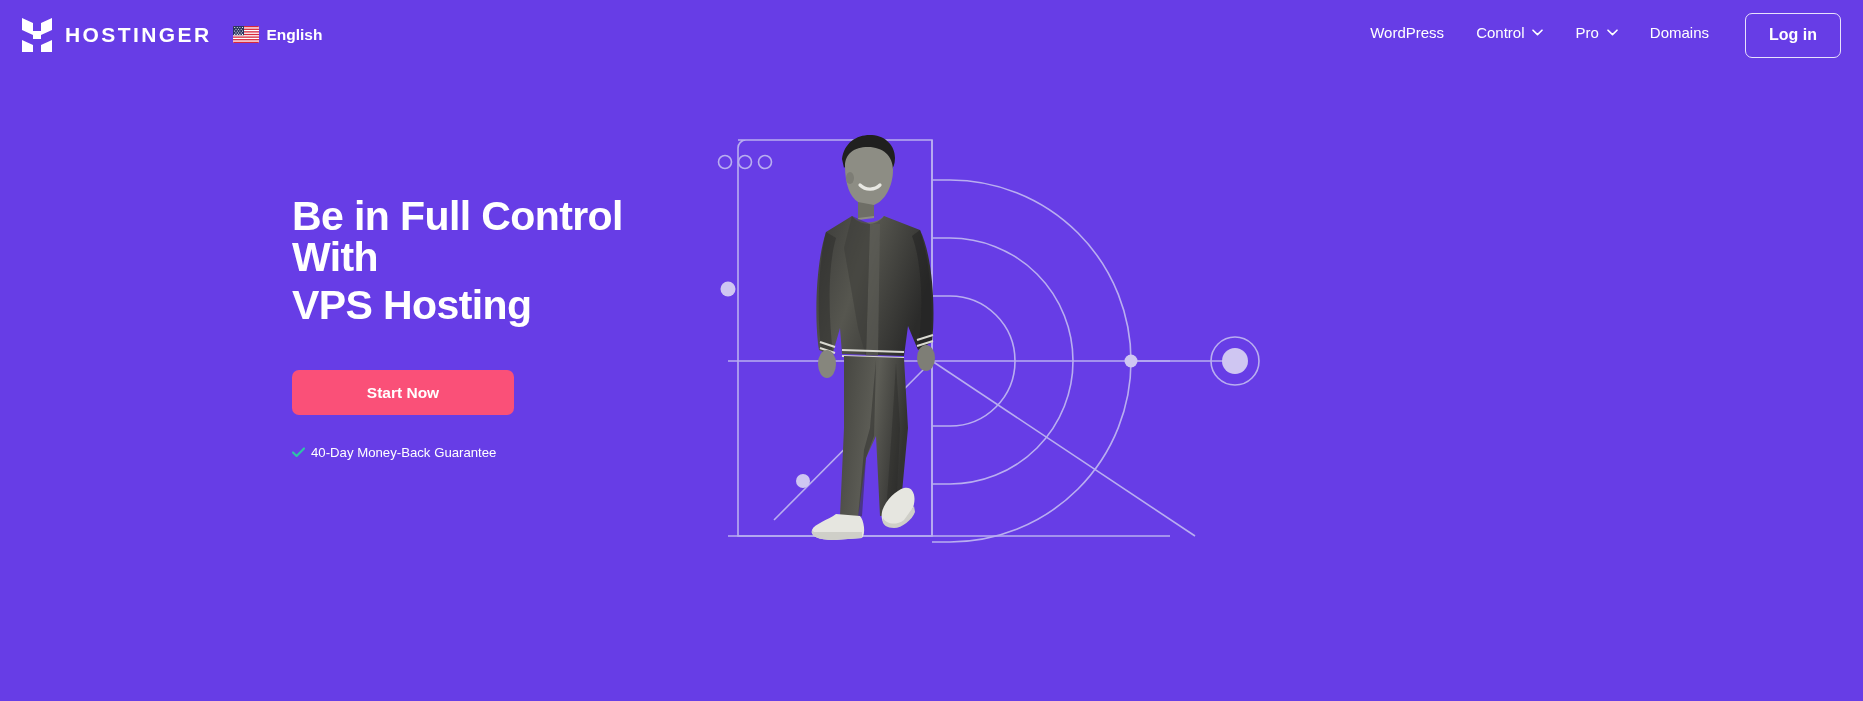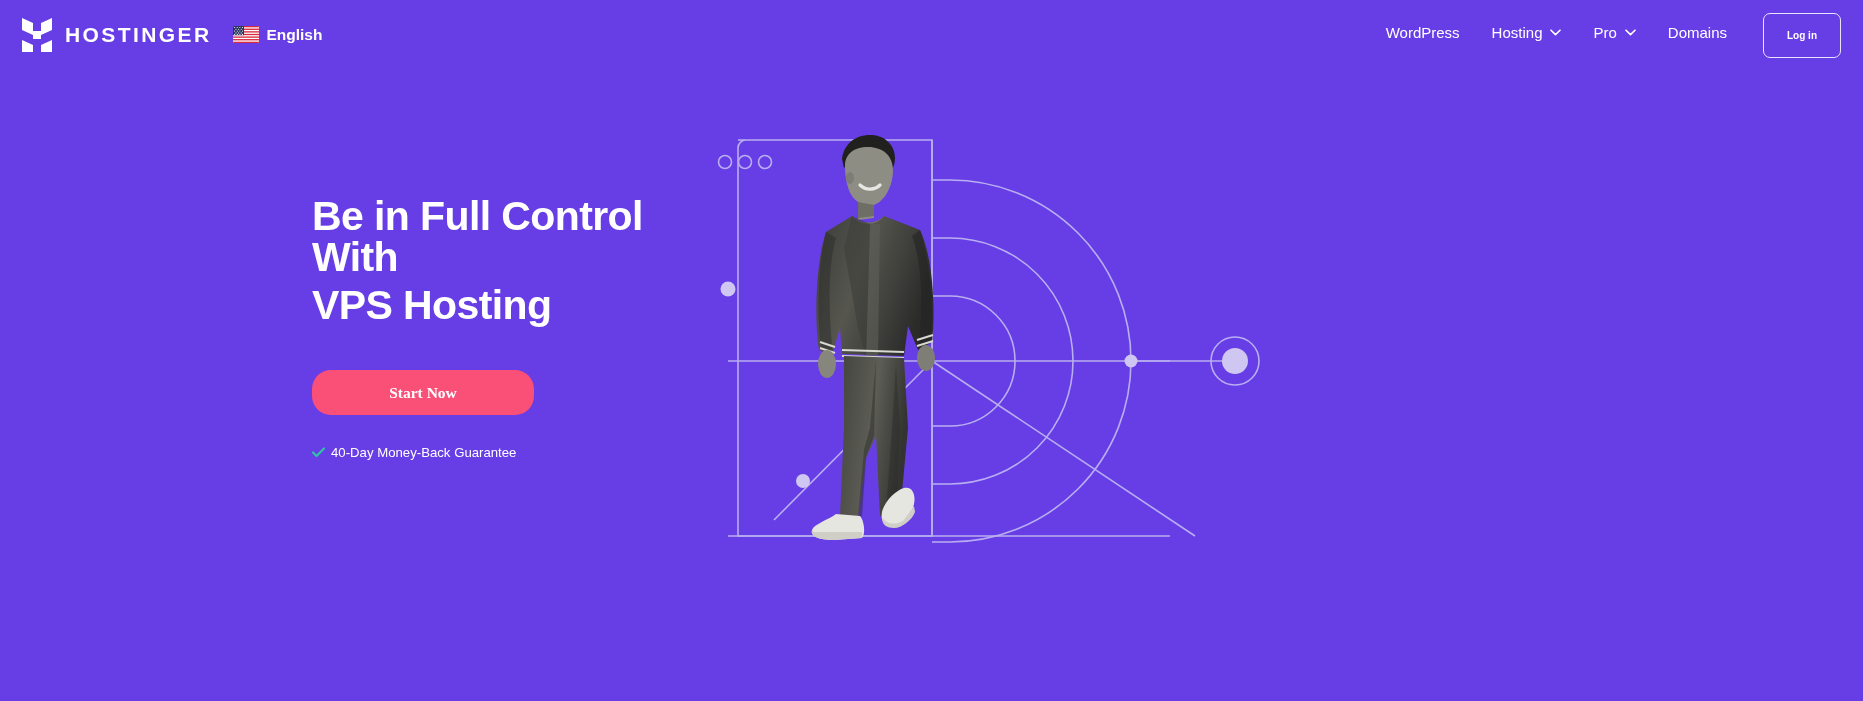--- a/index.html
+++ b/index.html
@@ -33,47 +33,47 @@
     color:#fff; font-size:15px; font-weight:400;
     padding:0 16px; height:40px;
     display:flex; align-items:center; gap:8px;
     cursor:pointer; white-space:nowrap;
   }
   .chev { width:11px; height:7px; display:block; flex:0 0 auto; }
   .login-btn {
     margin-left:20px;
     border:1.5px solid rgba(255,255,255,0.85);
     border-radius:7px;
-    color:#fff; font-size:10px; font-weight:bold;
+    color:#fff; font-size:16px; font-weight:bold;
     height:45px; padding:0 23px;
     display:flex; align-items:center; justify-content:center;
     cursor:pointer; background:transparent;
     font-family:"Liberation Sans", sans-serif;
   }
 
   
-  .hero-copy { position:absolute; left:312px; top:196px; width:420px; }
+  .hero-copy { position:absolute; left:292px; top:196px; width:420px; }
   .headline {
     color:#fff; font-size:41px; line-height:1.0;
     font-weight:bold; letter-spacing:-0.6px;
   }
   .headline .l2 { display:block; margin-top:7px; }
   .subhead {
     margin-top:31px;
     color:#fff; font-size:15.3px; line-height:1.42;
     font-weight:400; max-width:375px;
   }
   .cta {
     margin-top:44px;
     display:flex; align-items:center; justify-content:center;
     width:222px; height:45px;
     background:#FA5078; color:#fff;
     font-size:15.5px; font-weight:bold;
-    border:none; border-radius:19px; cursor:pointer;
-    font-family:Liberation Serif, serif;
+    border:none; border-radius:7px; cursor:pointer;
+    font-family:Liberation Sans, sans-serif;
   }
   .guarantee {
     margin-top:30px; display:flex; align-items:center; gap:6px;
     color:#fff; font-size:13.2px; font-weight:500;
   }
   .check { width:13px; height:11px; display:block; flex:0 0 auto; }
 
   
   .art { position:absolute; left:700px; top:120px; width:600px; height:440px; }
   .art svg { display:block; width:600px; height:440px; overflow:visible; }
@@ -139,21 +139,21 @@
     </div>
 
     <nav class="nav">
 
       <div class="nav-item">
         <span>WordPress</span>
       </div>
 
 
       <div class="nav-item">
-        <span>Hosting</span>
+        <span>Control</span>
         <svg class="chev" viewBox="0 0 11 7">
           <path d="M1 1.2 L5.5 5.6 L10 1.2" fill="none" stroke="#fff" stroke-width="1.6" stroke-linecap="round" stroke-linejoin="round"></path>
         </svg>
       </div>
 
       <div class="nav-item">
         <span>Pro</span>
         <svg class="chev" viewBox="0 0 11 7">
           <path d="M1 1.2 L5.5 5.6 L10 1.2" fill="none" stroke="#fff" stroke-width="1.6" stroke-linecap="round" stroke-linejoin="round"></path>
         </svg>

